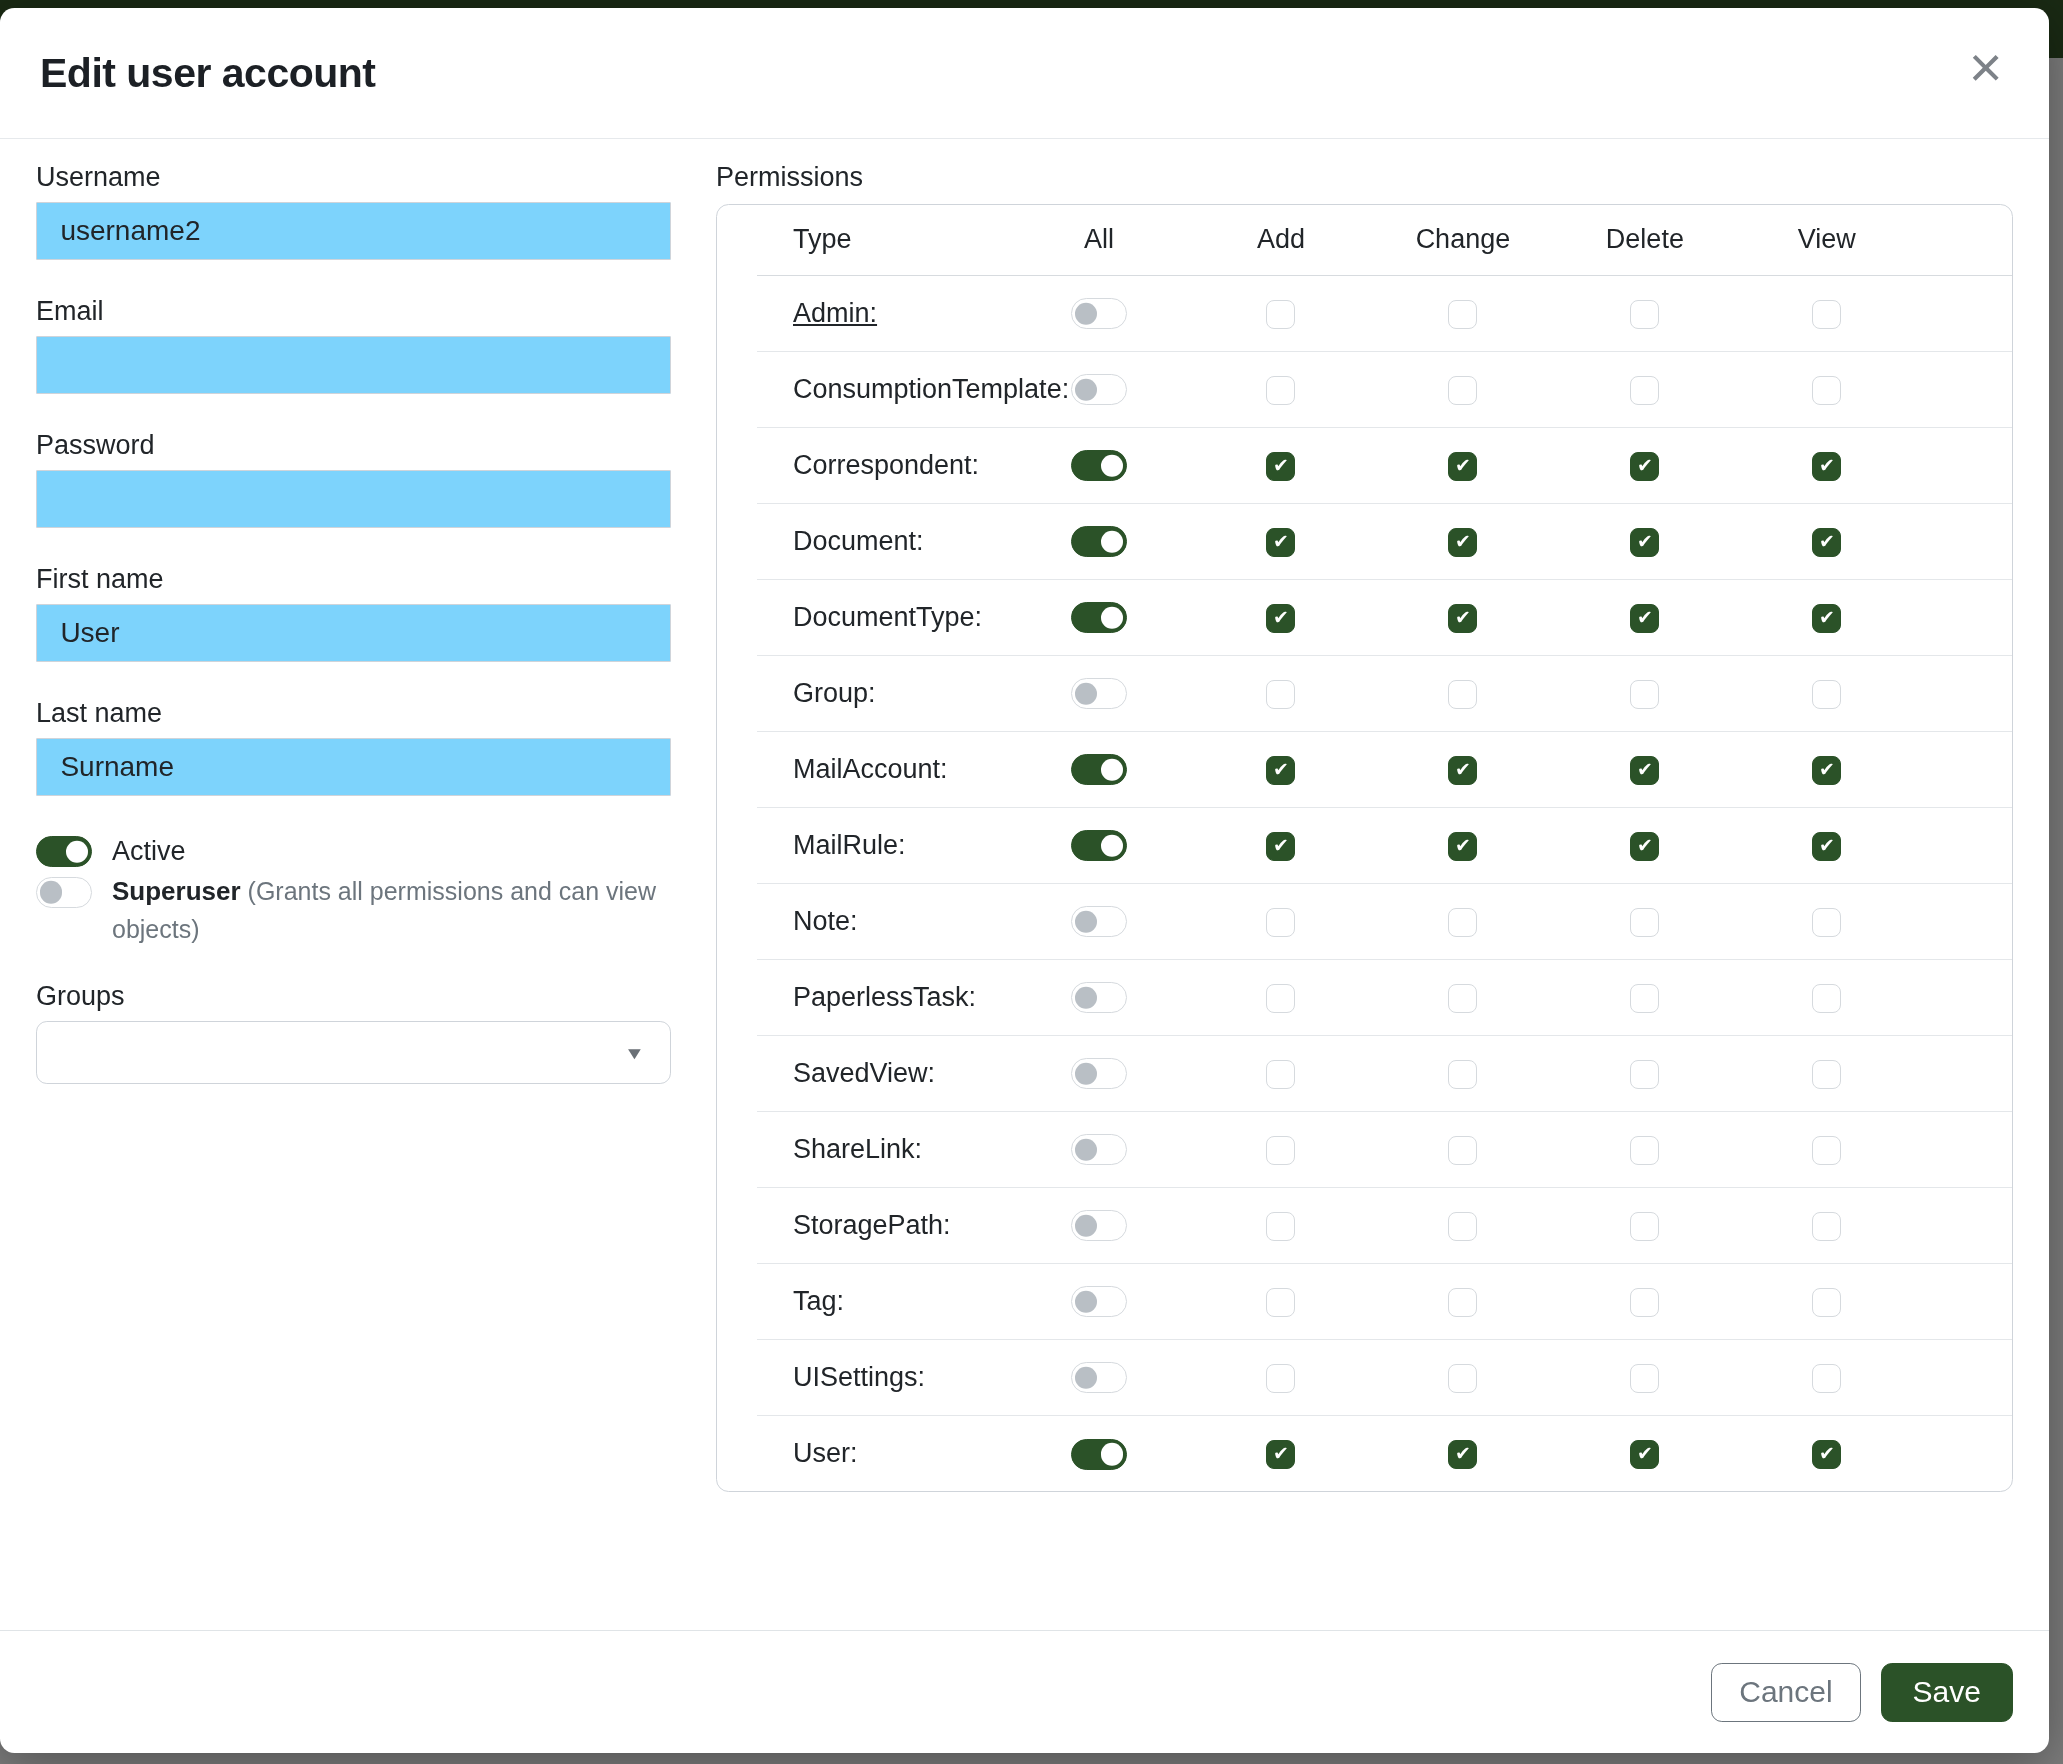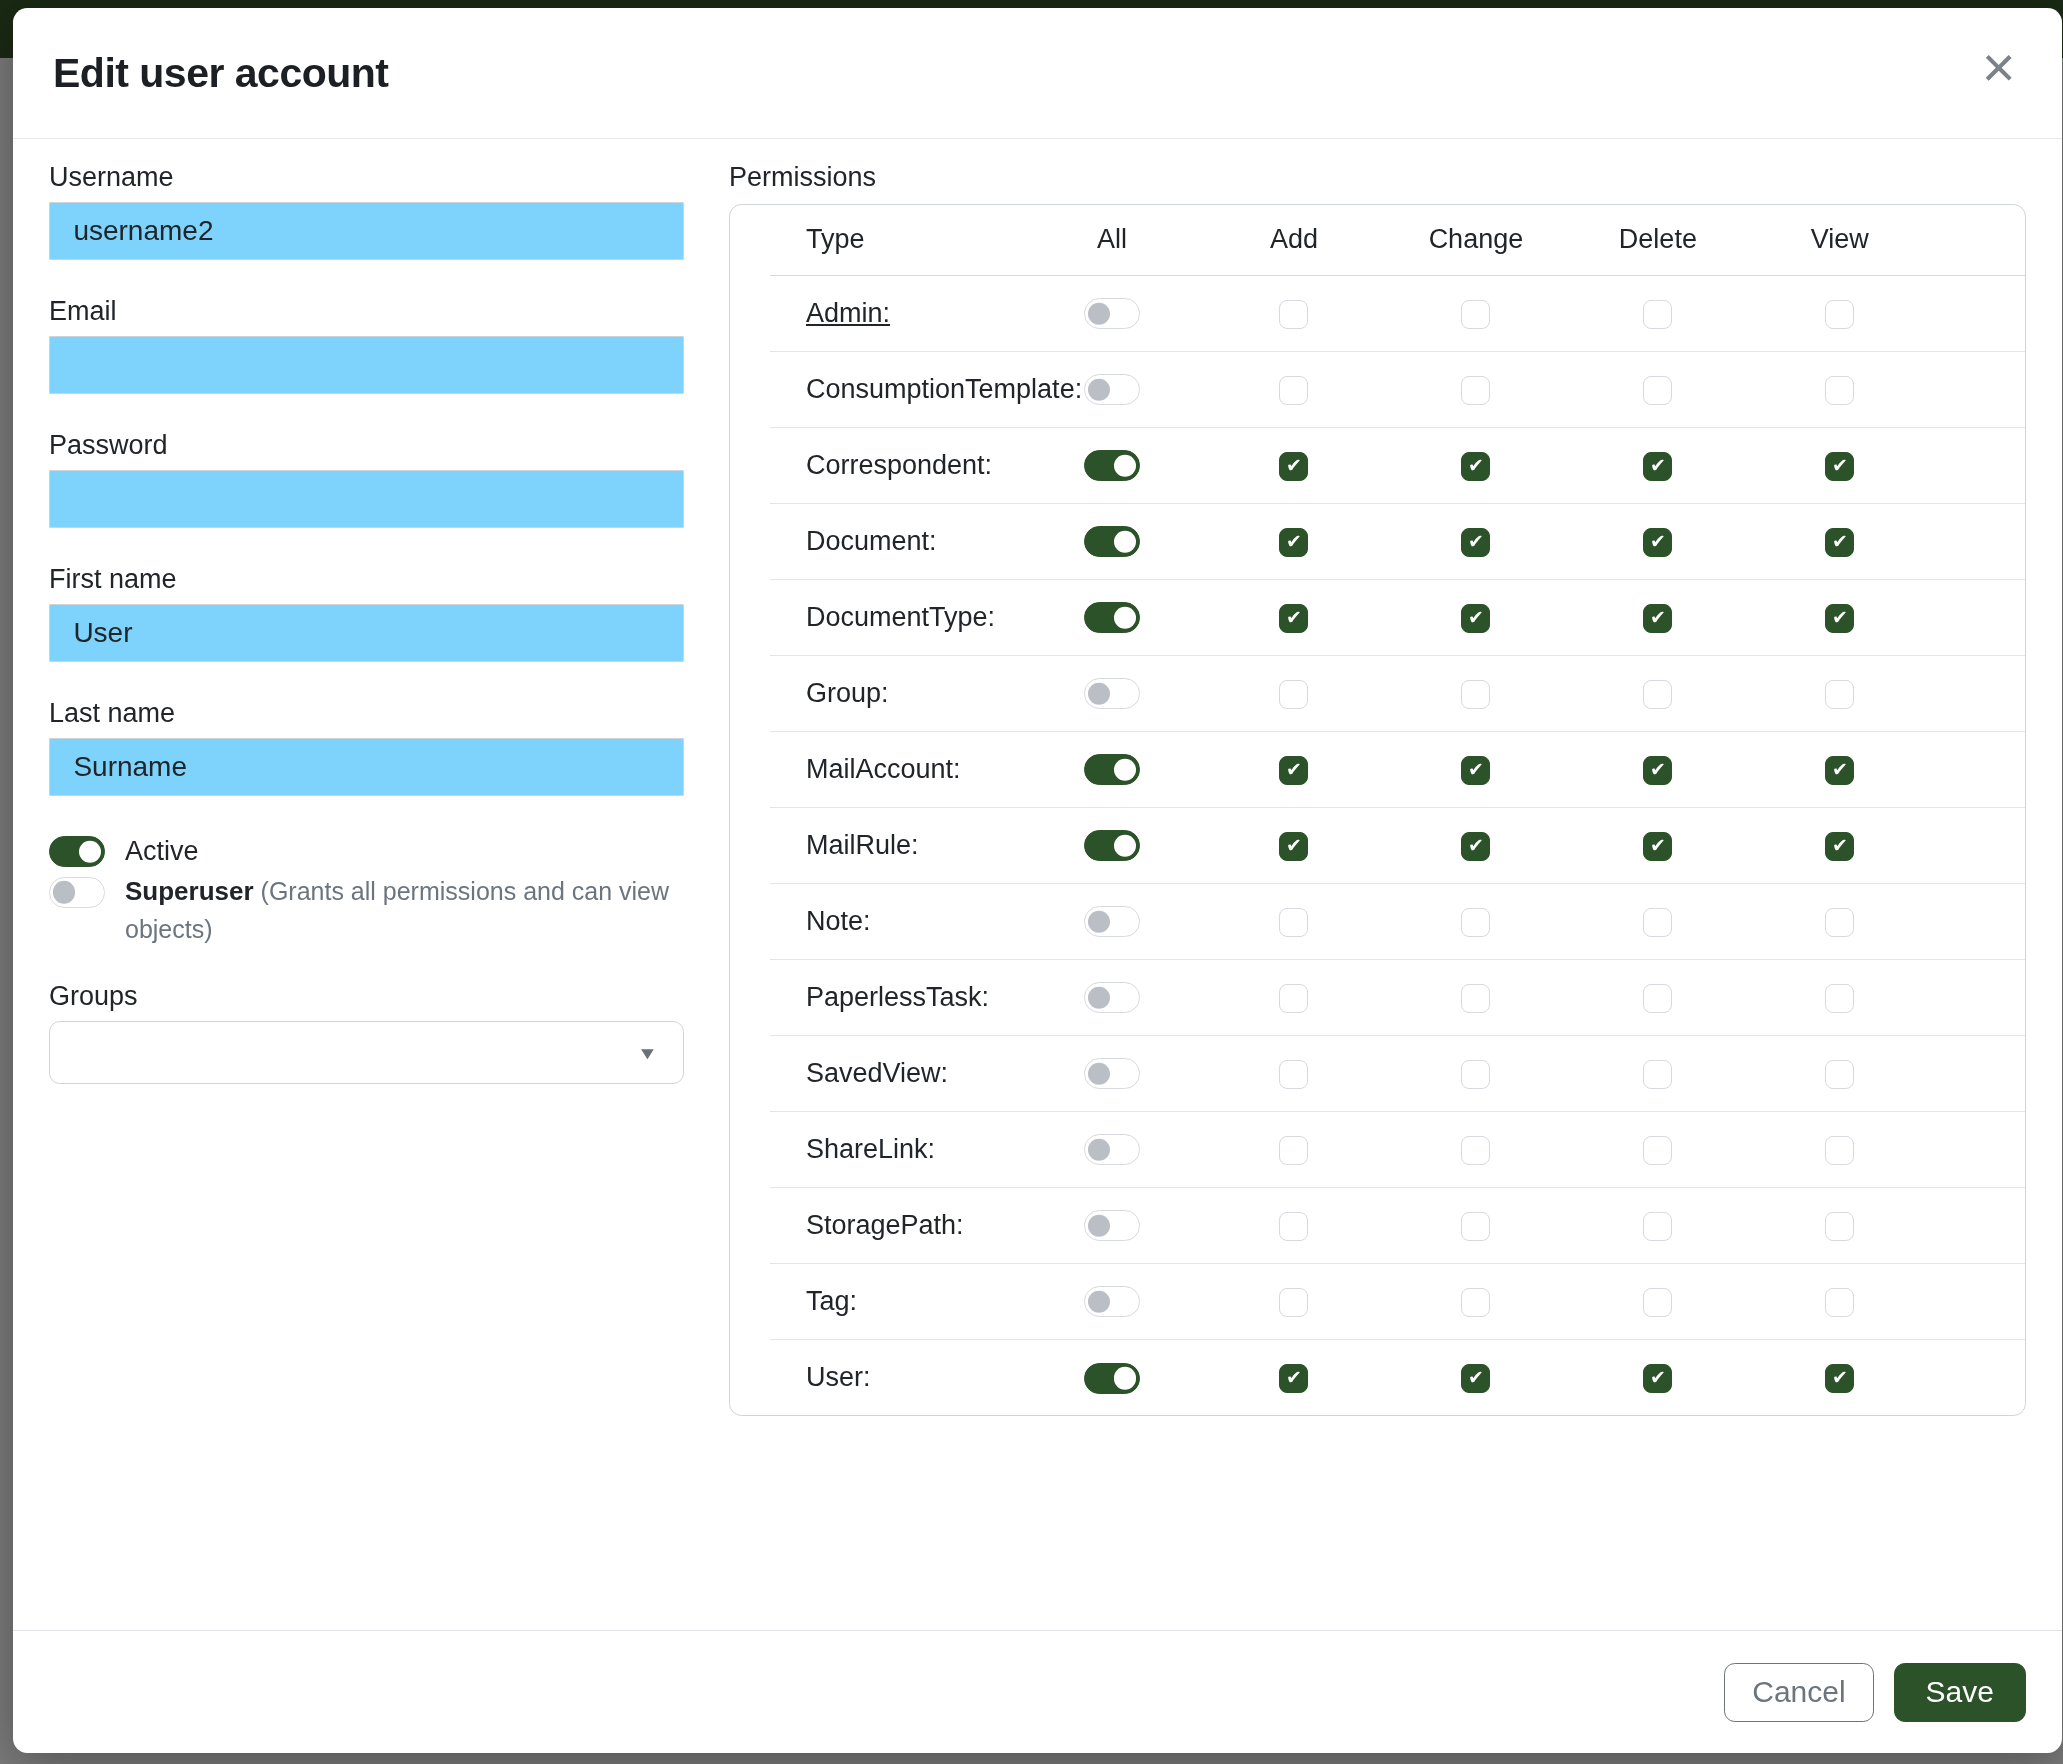--- a/index.html
+++ b/index.html
@@ -18,21 +18,21 @@
     background:var(--backdrop);
     font-family:"Liberation Sans","DejaVu Sans",sans-serif;
     color:var(--text);
     overflow:hidden;
   }
   .navbar-strip{
     position:absolute;top:0;left:0;right:0;height:58px;
     background:var(--navbar);
   }
   .modal{
-    position:absolute;left:13px;top:8px;width:2049px;height:1745px;
+    position:absolute;left:0;top:8px;width:2049px;height:1745px;
     background:#fff;border-radius:14.4px;
     box-shadow:0 10.8px 54px rgba(0,0,0,.35);
     display:flex;flex-direction:column;overflow:hidden;
   }
   .modal-header{
     height:131px;flex:none;position:relative;
     display:flex;align-items:center;
     padding:0 40px;
     border-bottom:1.8px solid #e6e9ec;
   }
@@ -371,20 +371,29 @@
               <tr>
                 <td class="t-type">Tag:</td>
                 <td><span class="toggle off"><span class="knob"></span></span></td>
                 <td><span class="checkbox off"></span></td>
                 <td><span class="checkbox off"></span></td>
                 <td><span class="checkbox off"></span></td>
                 <td><span class="checkbox off"></span></td>
                 <td></td>
               </tr>
               <tr>
+                <td class="t-type">UISettings:</td>
+                <td><span class="toggle off"><span class="knob"></span></span></td>
+                <td><span class="checkbox off"></span></td>
+                <td><span class="checkbox off"></span></td>
+                <td><span class="checkbox off"></span></td>
+                <td><span class="checkbox off"></span></td>
+                <td></td>
+              </tr>
+              <tr>
                 <td class="t-type">User:</td>
                 <td><span class="toggle on"><span class="knob"></span></span></td>
                 <td><span class="checkbox on">
                     <span class="check">✔</span>
                   </span></td>
                 <td><span class="checkbox on">
                     <span class="check">✔</span>
                   </span></td>
                 <td><span class="checkbox on">
                     <span class="check">✔</span>

